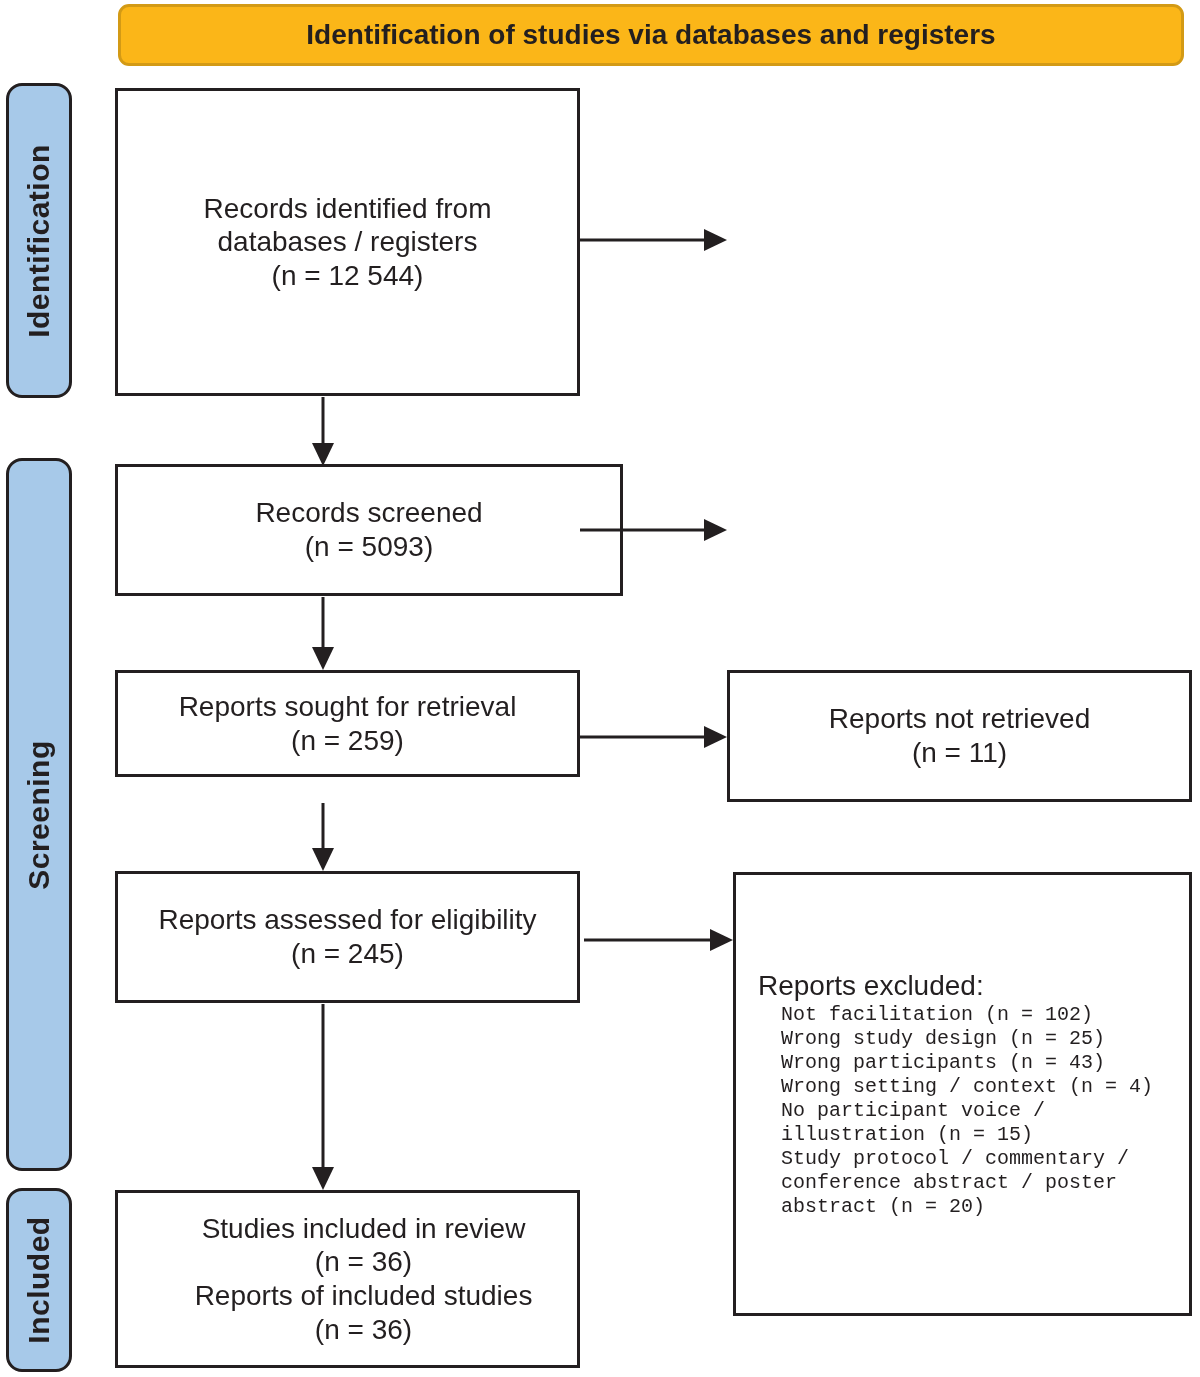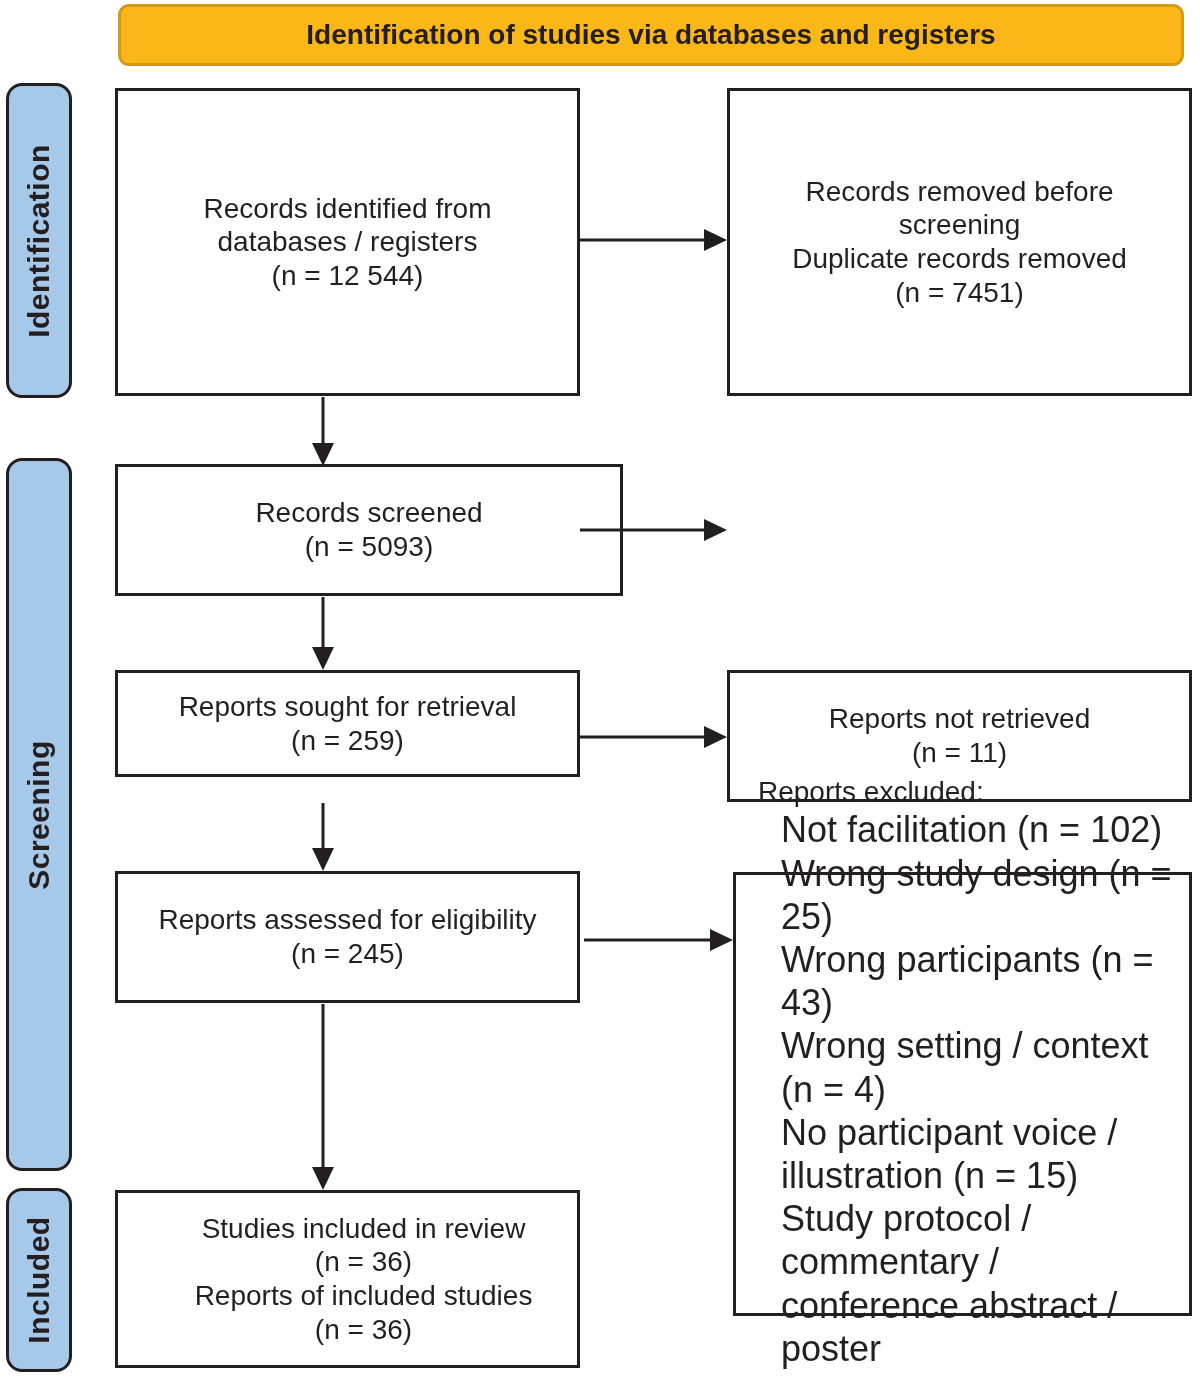--- a/index.html
+++ b/index.html
@@ -67,21 +67,21 @@
   .box-reports-not-retrieved{left:727px;top:670px;width:465px;height:132px;}
   .box-reports-assessed{left:115px;top:871px;width:465px;height:132px;}
   .box-studies-included{left:115px;top:1190px;width:465px;height:178px;padding-left:32px;}
   .box-reports-excluded{
     left:733px;top:872px;width:459px;height:444px;
     align-items:center;justify-content:flex-end;
     text-align:left;
   }
   .excl-wrap{width:100%;padding:6px 14px 6px 22px;}
   .excl-title{font-size:28px;line-height:1.2;}
-  .excl-item{font-size:36px;line-height:1.2;padding-left:23px;white-space:pre-line;}
+  .excl-item{font-size:20px;line-height:1.2;padding-left:23px;white-space:pre-line;font-family:Liberation Mono, monospace;}
   svg.arrows{
     position:absolute;left:0;top:0;width:1200px;height:1377px;
     pointer-events:none;
   }
   svg.arrows line{stroke:var(--ink);stroke-width:3;}
   svg.arrows polygon{fill:var(--ink);}
 </style>
 </head>
 <body>
 
@@ -100,26 +100,20 @@
   <div class="stage stage-included">
     <span class="vtext">Included</span>
   </div>
 
   <div class="fbox box-records-identified">
     <div class="txt">Records identified from
 databases / registers
 (n = 12 544)</div>
   </div>
 
-  <div class="fbox box-records-removed">
-    <div class="txt">Records removed before
-screening
-Duplicate records removed
-(n = 7451)</div>
-  </div>
 
   <div class="fbox box-records-screened">
     <div class="txt">Records screened
 (n = 5093)</div>
   </div>
 
 
   <div class="fbox box-reports-sought">
     <div class="txt">Reports sought for retrieval
 (n = 259)</div>

